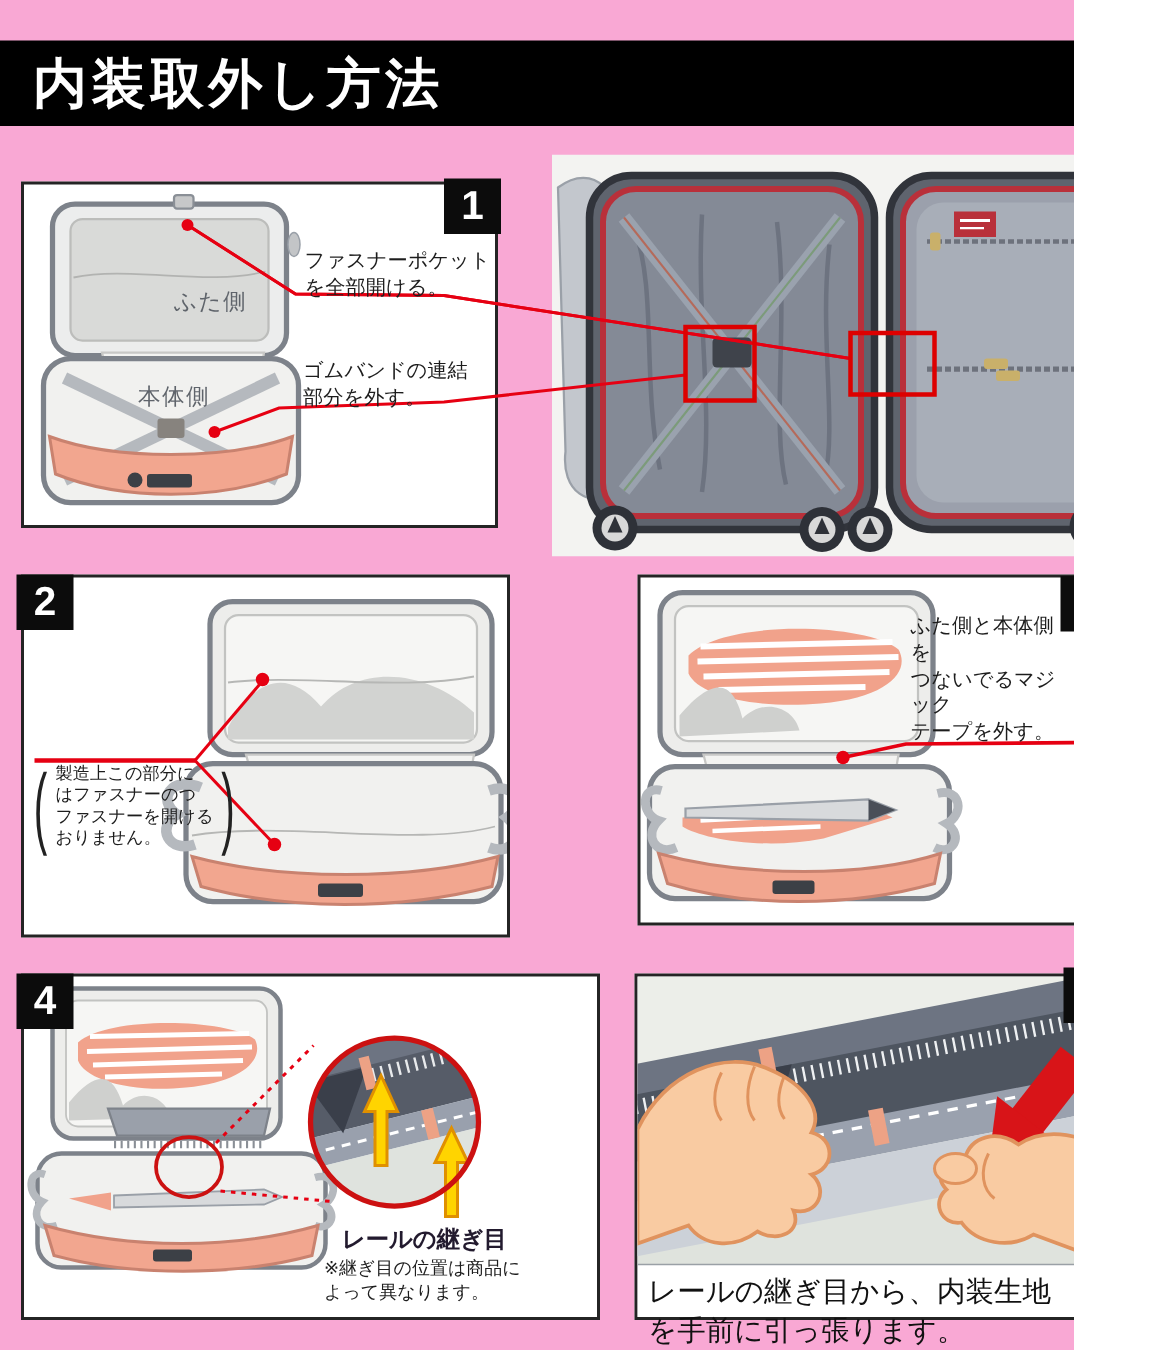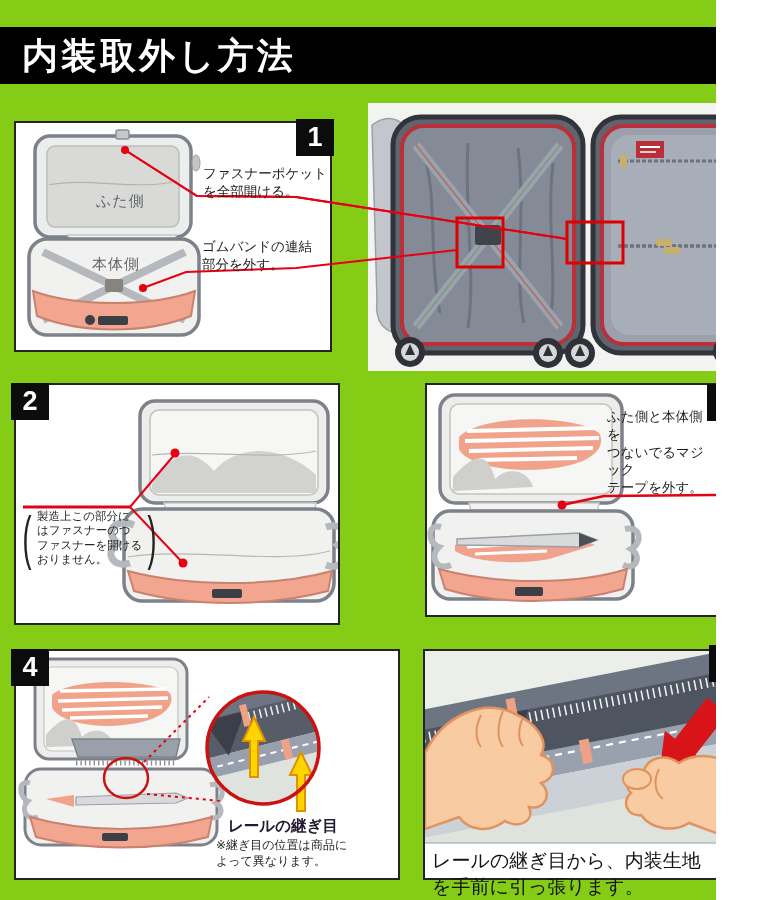--- a/index.html
+++ b/index.html
@@ -1,16 +1,16 @@
 <!DOCTYPE html>
 <html><head>
 <meta charset="utf-8">
 <style>
   html,body{margin:0;padding:0;background:#fff;}
-  .page{position:relative;width:716px;height:900px;background:#84cc16;overflow:hidden;
+  .page{position:relative;width:716px;height:900px;background:#f9a8d4;overflow:hidden;
         font-family:"Liberation Sans","DejaVu Sans",sans-serif;color:#1d1d1d;}
   .banner{position:absolute;left:0;top:27px;width:780px;height:57px;background:#000;z-index:2;}
   .banner .t{position:absolute;left:22px;top:0;line-height:57px;font-size:36px;font-weight:bold;
              color:#fff;letter-spacing:3px;}
   .frame{position:absolute;border:2px solid #242424;background:#fff;box-sizing:border-box;z-index:1;}
   .badge{position:absolute;width:38px;height:37px;background:#0c0c0c;color:#fff;font-weight:bold;
          font-size:27px;display:flex;align-items:center;justify-content:center;z-index:6;}
   .ill{position:absolute;z-index:2;}
   .txt{position:absolute;z-index:4;font-size:13.5px;line-height:1.32;white-space:pre-line;color:#1d1d1d;}
   .sidelabel{position:absolute;z-index:4;font-size:15px;color:#5f646b;letter-spacing:1px;}
@@ -41,21 +41,21 @@
     <ellipse cx="180" cy="40" rx="4" ry="8" fill="#c3c5c7" stroke="#9aa0a8" stroke-width="1"></ellipse>
     <path d="M52,112 L160,112 L156,136 L58,136 Z" fill="#f3f3f1" stroke="#c8c8c6" stroke-width="1.5"></path>
     <rect x="13" y="116" width="170" height="96" rx="18" fill="#f1f1ef" stroke="#7d828a" stroke-width="3.5"></rect>
     <line x1="27" y1="129" x2="169" y2="197" stroke="#b5b9be" stroke-width="8"></line>
     <line x1="169" y1="129" x2="27" y2="197" stroke="#b5b9be" stroke-width="8"></line>
     <rect x="89" y="156" width="18" height="13" rx="2" fill="#87837e"></rect>
     <path d="M17,168 C60,184 136,184 179,168 L175,193 C130,211 66,211 21,193 Z" fill="#f2a68f" stroke="#c9826f" stroke-width="2"></path>
     <rect x="82" y="193" width="30" height="9" rx="2" fill="#3c4046"></rect>
     <circle cx="74" cy="197" r="5" fill="#3c4046"></circle>
   </svg>
-  <div class="sidelabel" style="left:96px;top:192px;">ふた側</div>
+  <div class="sidelabel" style="left:116px;top:192px;">ふた側</div>
   <div class="sidelabel" style="left:92px;top:255px;font-family:Liberation Serif, serif;">本体側</div>
   <div class="txt" style="left:202px;top:238px;">ゴムバンドの連結
 部分を外す。</div>
   <div class="txt" style="left:203px;top:165px;">ファスナーポケット
 を全部開ける。</div>
   <div class="badge" style="left:296px;top:119px;">1</div>
 
   <svg class="ill" style="left:368px;top:103px;" width="410" height="268" viewBox="0 0 410 268">
     <rect x="0" y="0" width="410" height="268" fill="#f3f3f1"></rect>
     <path d="M4,22 C28,4 48,26 44,58 L48,225 C24,238 6,224 9,198 Z" fill="#c3c7cd" stroke="#9aa0a8" stroke-width="1.5"></path>

